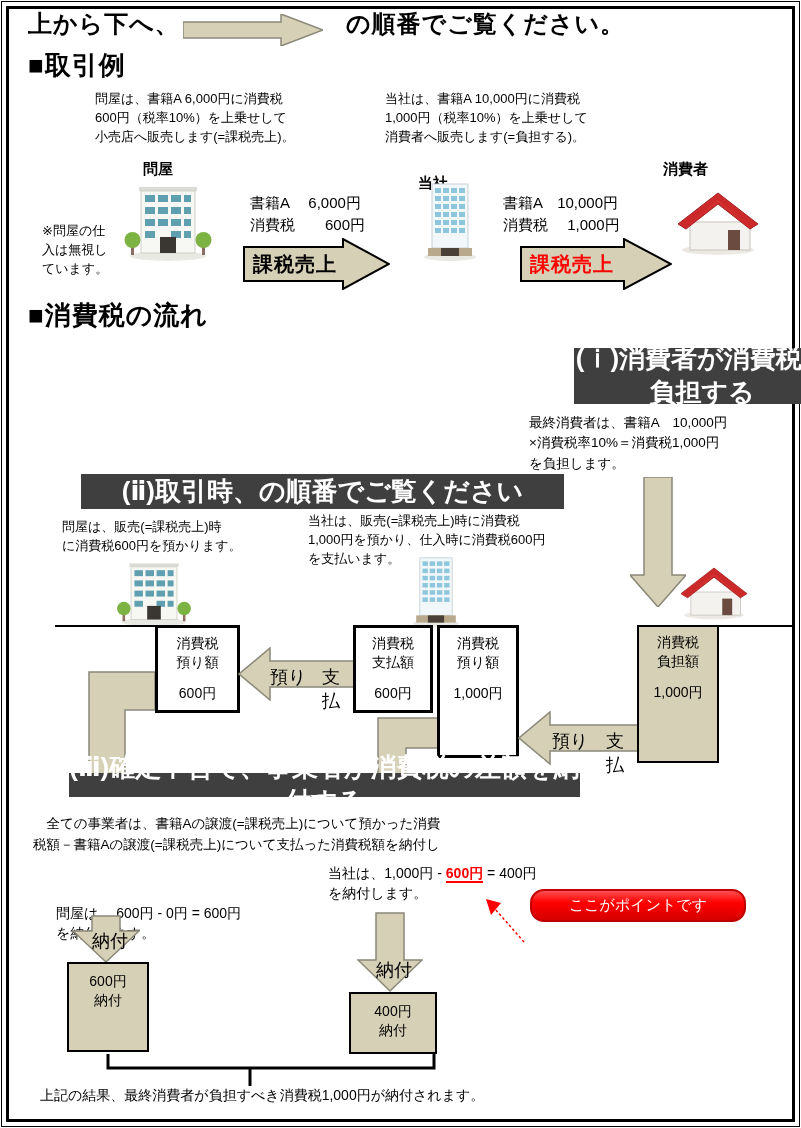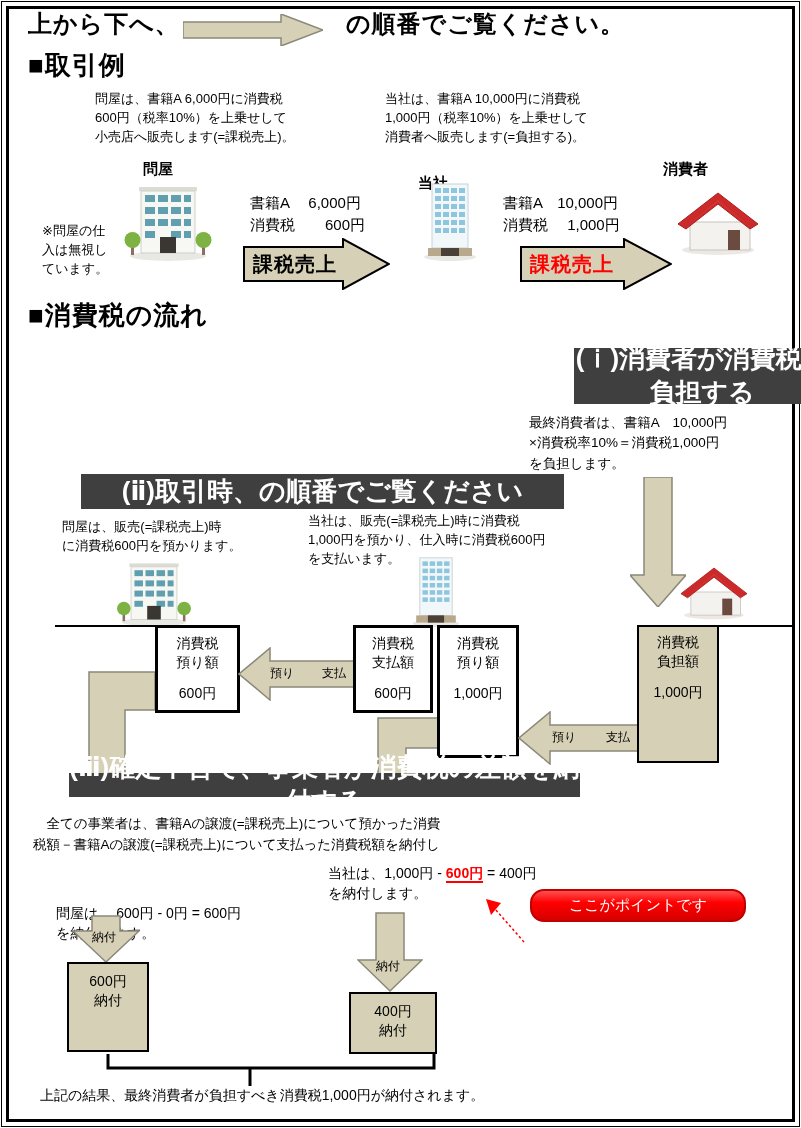--- a/index.html
+++ b/index.html
@@ -14,21 +14,21 @@
   .t14{font-size:14px;line-height:1.4;}
   .t15{font-size:15px;line-height:1.45;}
   .big{font-size:24px;font-weight:bold;letter-spacing:1px;}
   .hdr{background:#3f3f3f;color:#fff;font-weight:bold;font-size:26px;line-height:1.3;
        display:flex;align-items:center;justify-content:center;text-align:center;margin-left:39px;}
   .wbox{background:#fff;border:3px solid #000;text-align:center;font-size:14px;line-height:1.35;}
   .bbox{background:#d6d0b6;border:2px solid #000;text-align:center;font-size:14px;line-height:1.35;}
   .boxtitle{display:block;margin-top:6px;}
   .amt{position:absolute;top:56px;left:0;right:0;text-align:center;}
   .paybox{background:#d6d0b6;border:2px solid #000;text-align:center;font-size:14px;line-height:1.35;padding-top:8px;box-sizing:border-box;}
-  .alabel{position:absolute;font-size:12px;}
+  .alabel{position:absolute;font-size:18px;}
   .ksu{position:absolute;left:10px;top:50%;transform:translateY(-50%);font-size:20px;font-weight:bold;letter-spacing:1px;}
   .red{color:#f00;}
   .hl{color:#f00;font-weight:bold;border-bottom:2px solid #f00;}
   .pointbtn{background:linear-gradient(#ff5050,#f00 40%,#d60000);border:2px solid #c00000;border-radius:14px;
             color:#fff;font-weight:normal;font-size:15px;display:flex;align-items:center;justify-content:center;}
   .pointnote{border:2px dotted #f00;color:#f00;font-weight:bold;font-size:15px;line-height:1.38;padding:3px 5px;box-sizing:border-box;}
   .gline{background:#000;height:2px;}
   svg{display:block;}
 </style>
 </head>

